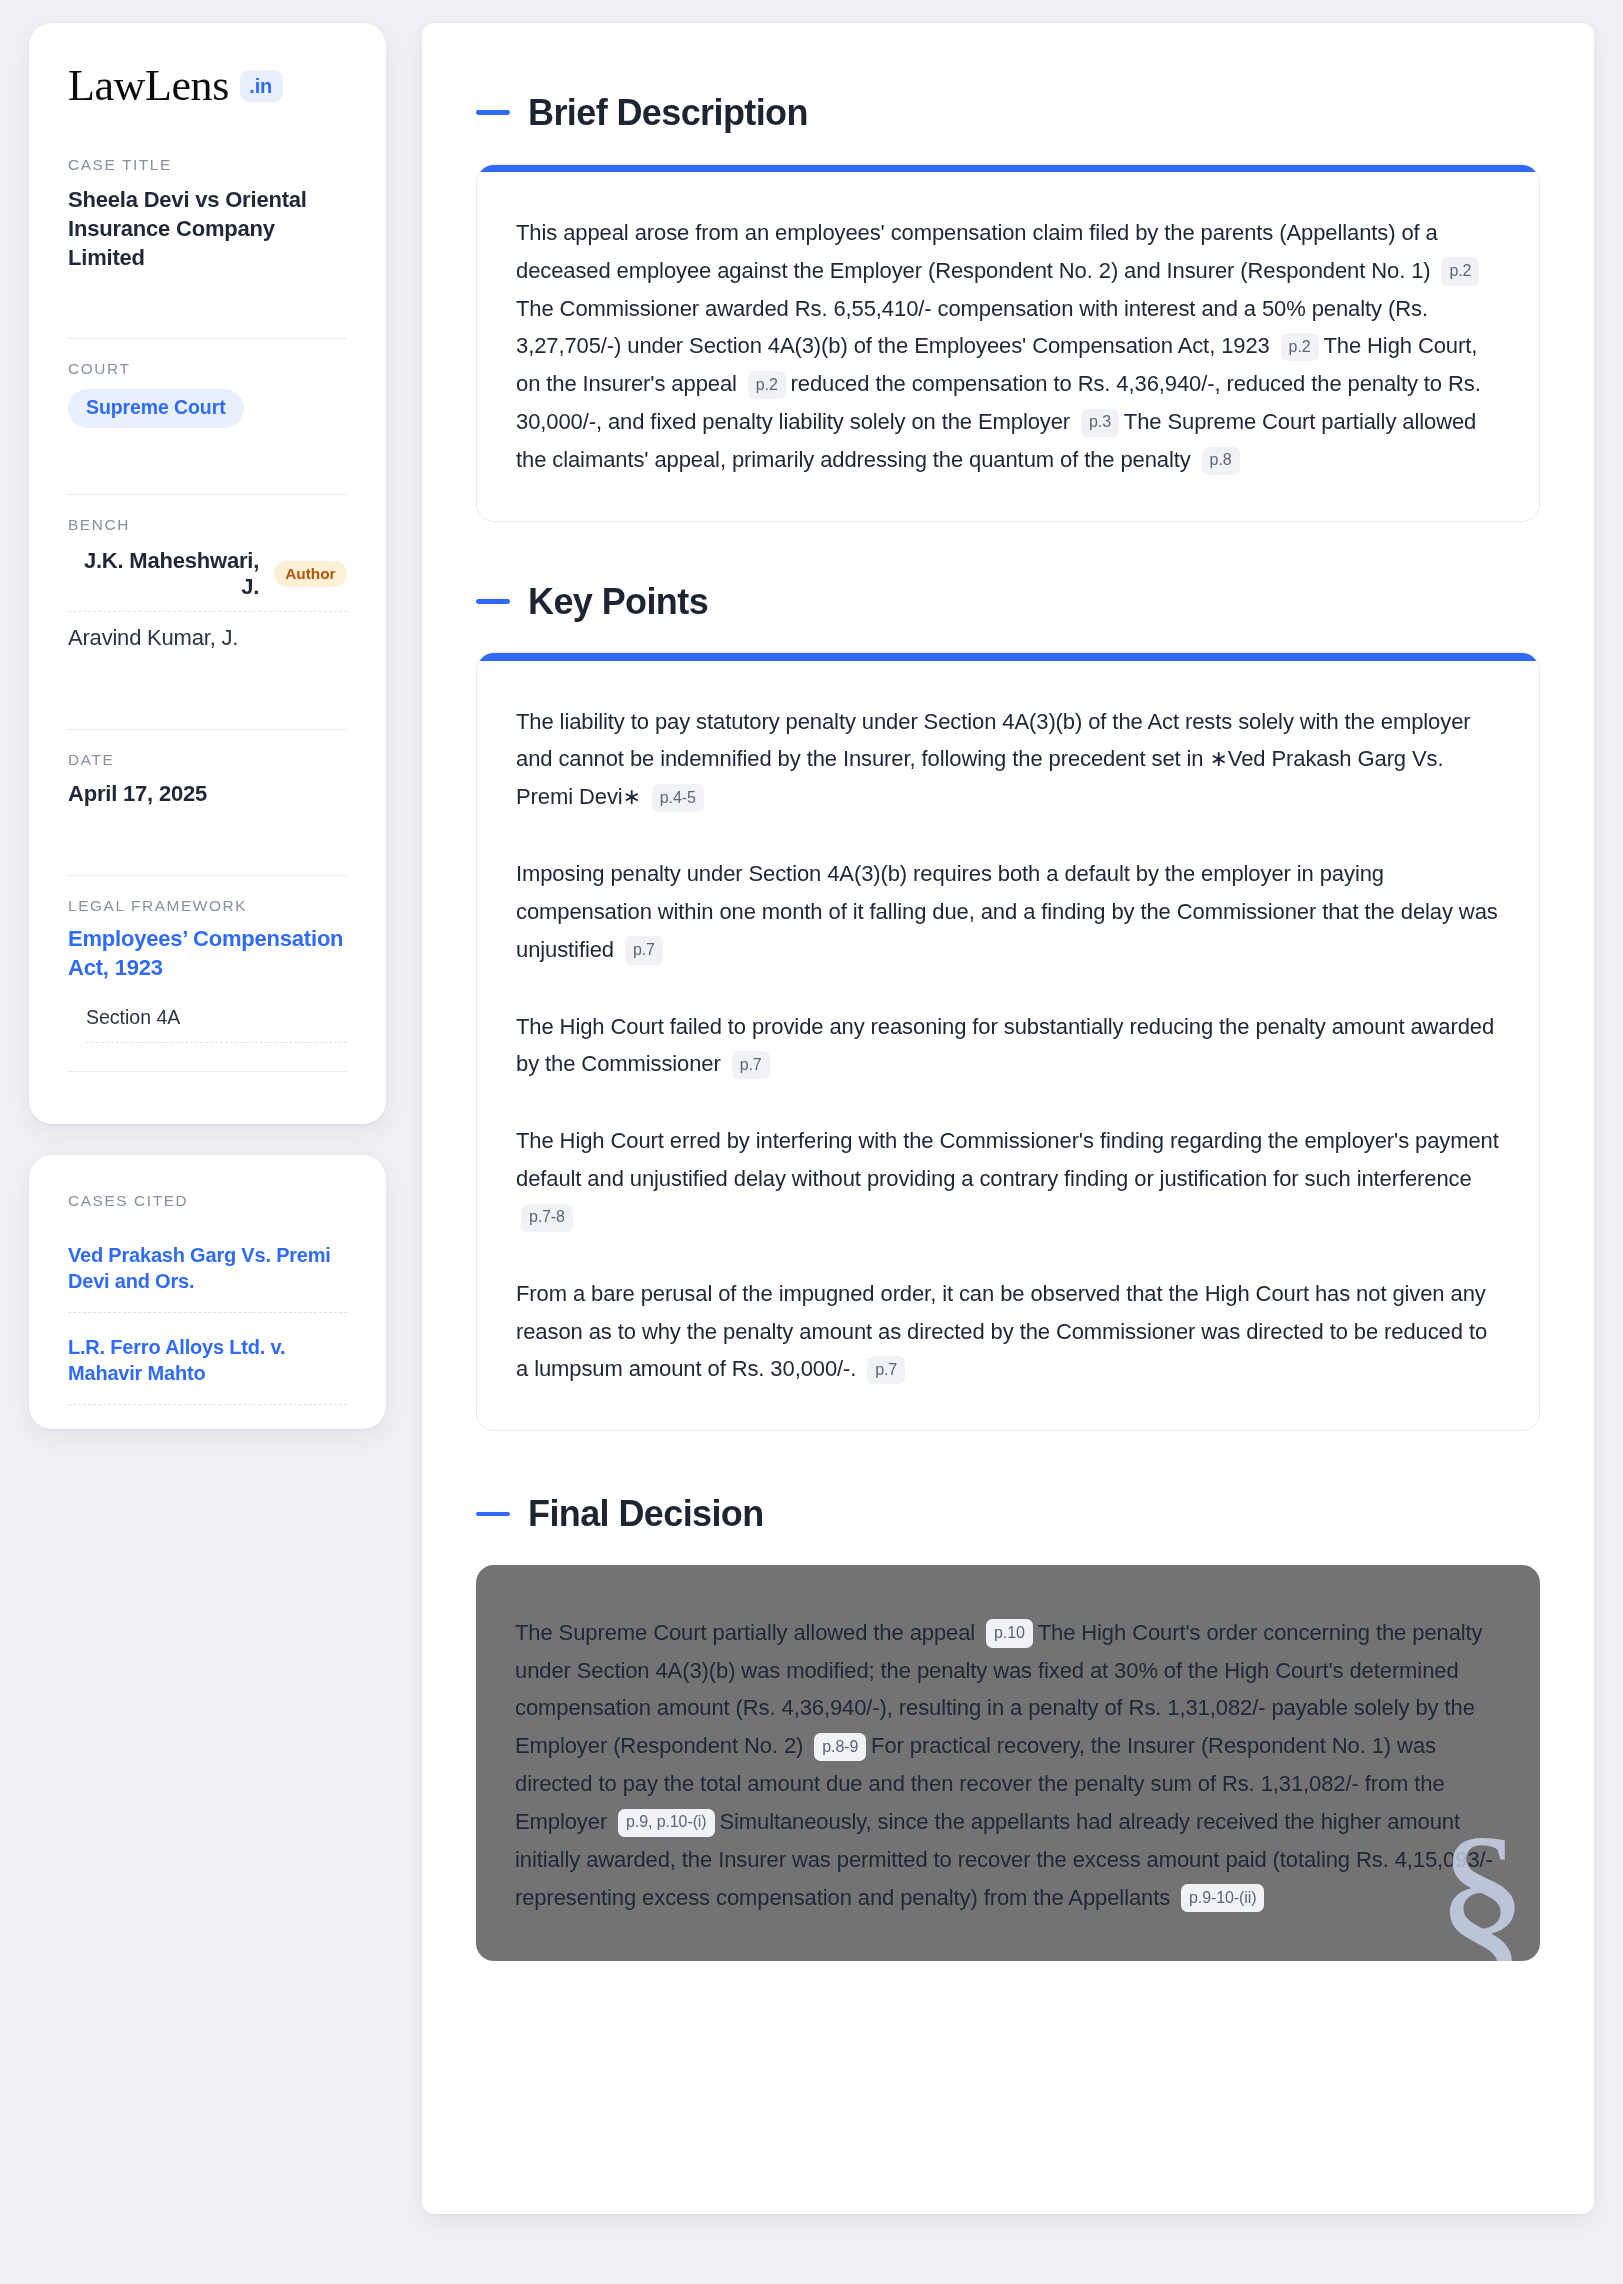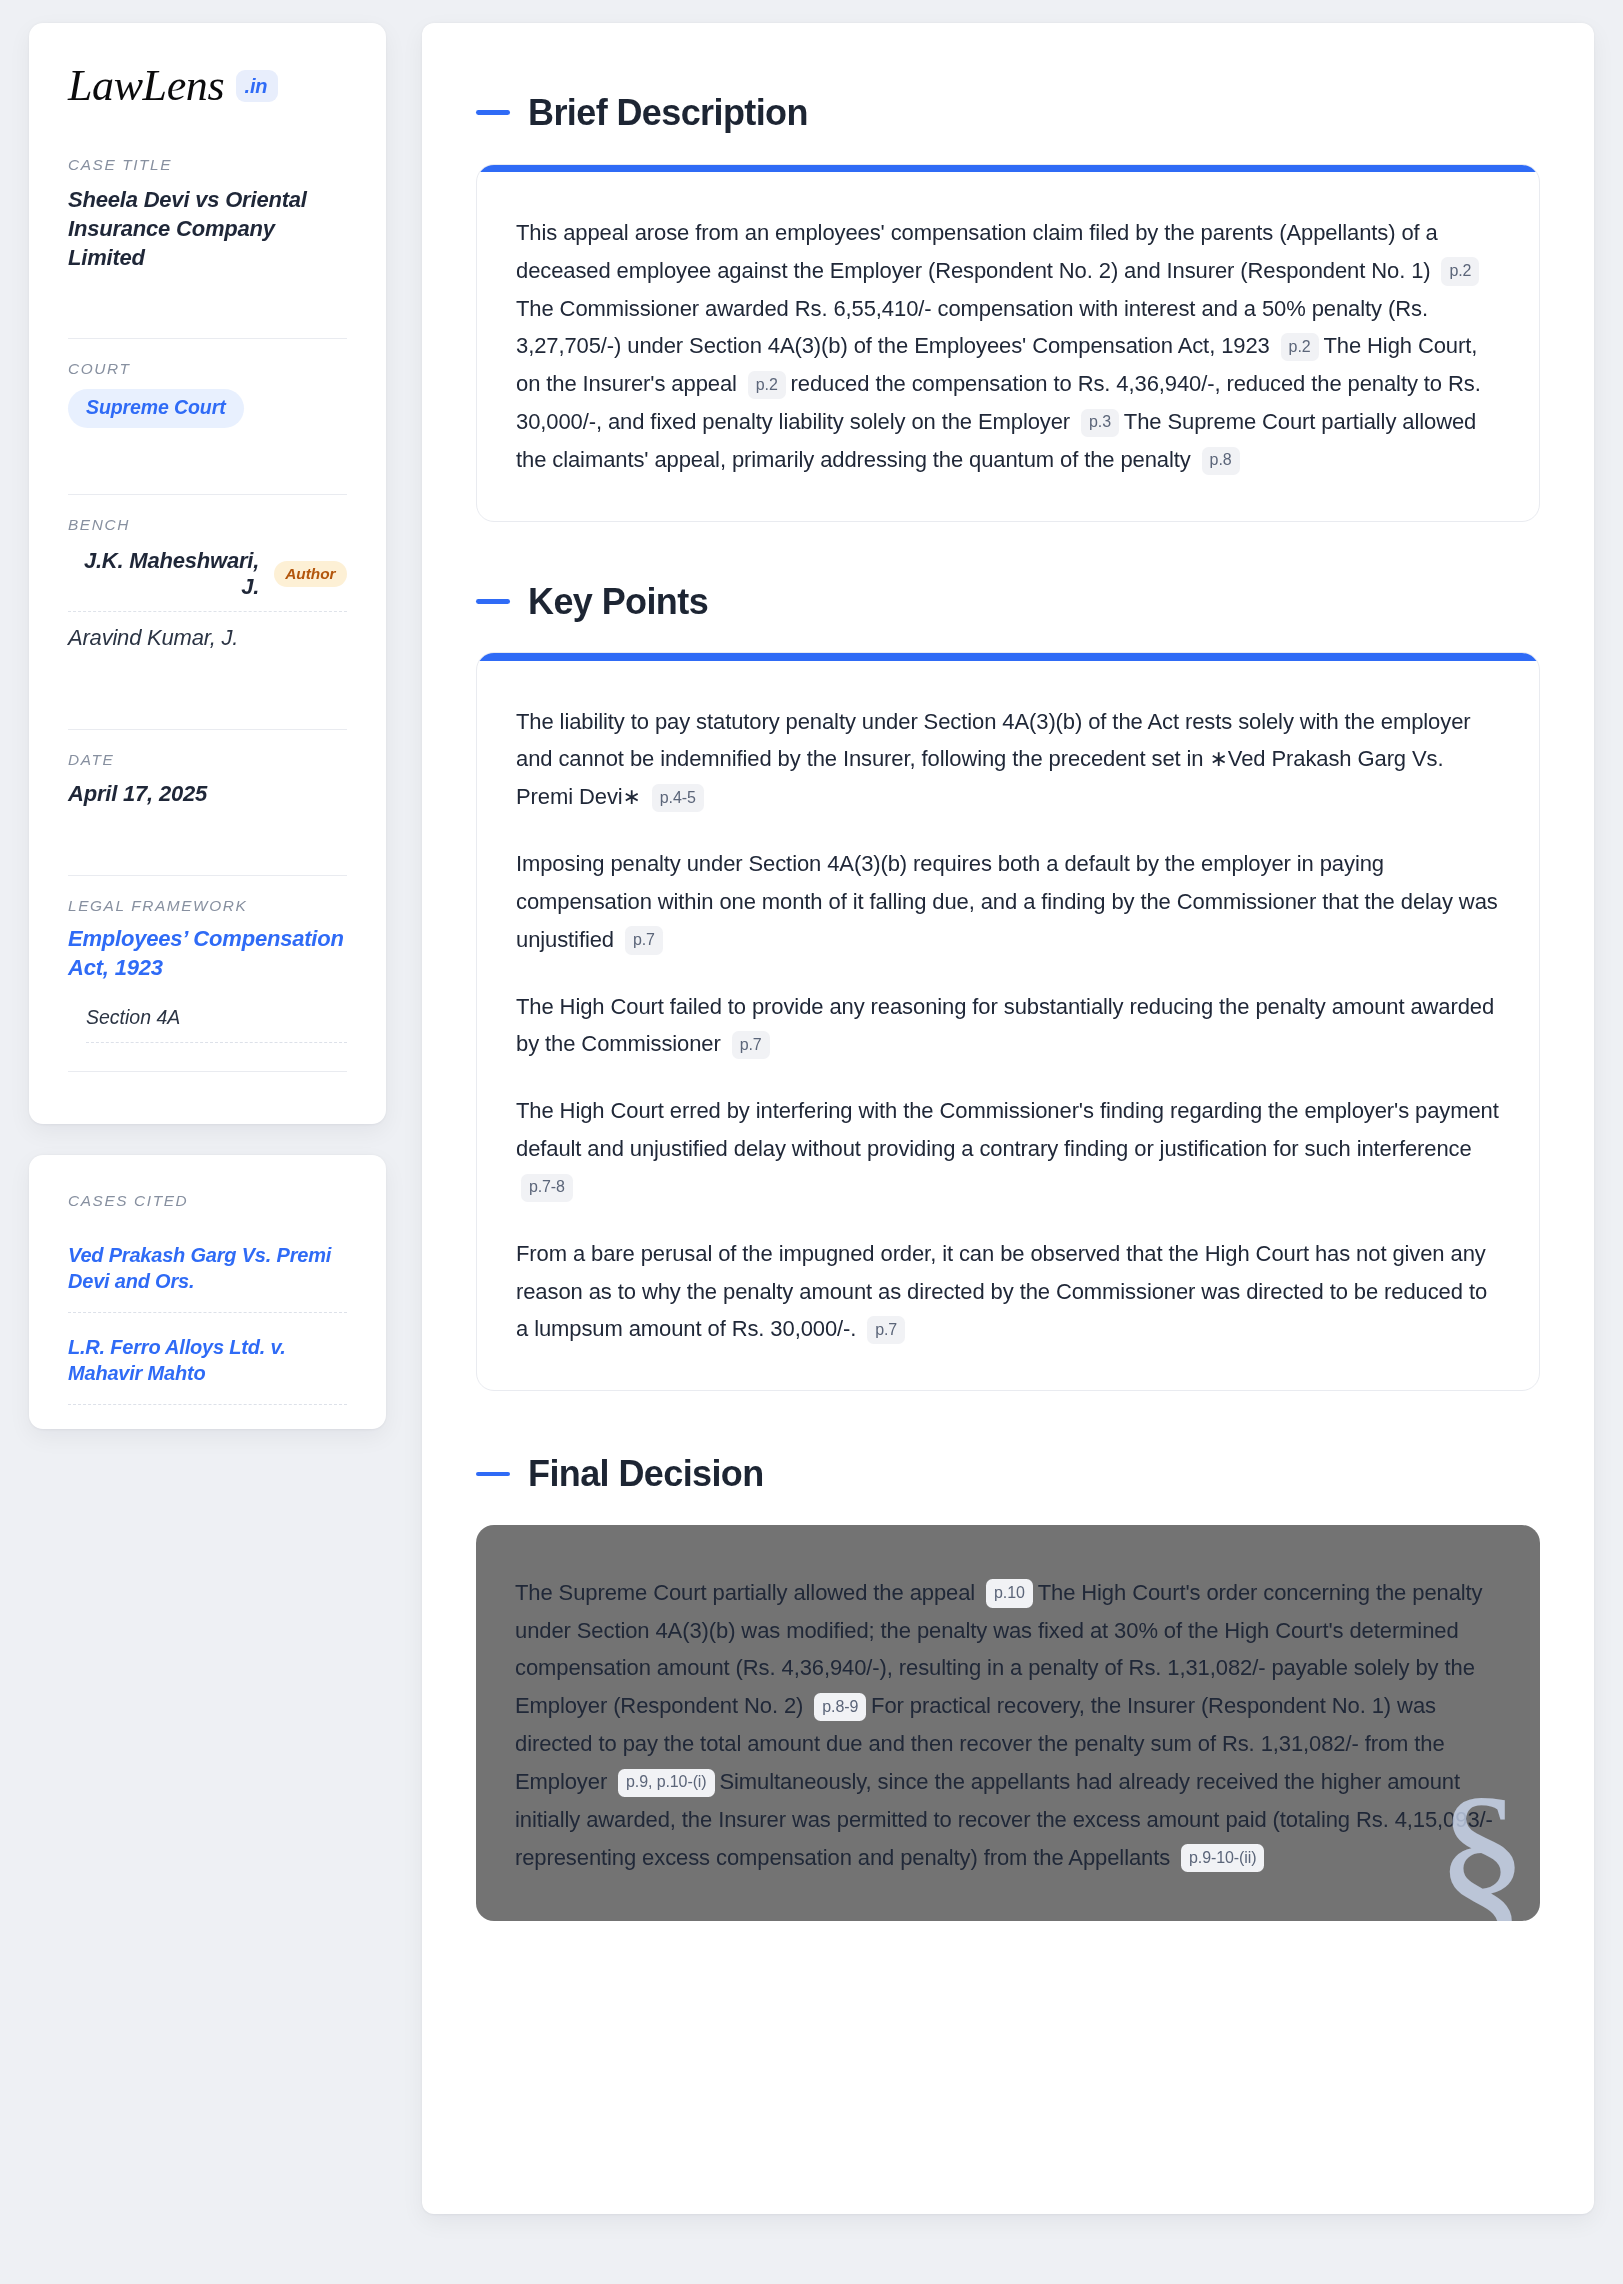--- a/index.html
+++ b/index.html
@@ -34,23 +34,22 @@
   .sidebar-inner {
     width: 357px;
     margin-left: -146px;
     display: flex;
     flex-direction: column;
     gap: 31px;
   }
 
   .card {
     background: #ffffff;
-    border-radius: 14px;
+    border-radius: 23px;
     box-shadow: 0 0.8px 2.4px rgba(16,24,40,.05), 0 8px 23px rgba(16,24,40,.055);
-    font-style: italic;
   }
 
   .side-card { padding: 41px 39px 34px 39px; }
 
   
   .brand {
     display: flex;
     align-items: center;
     gap: 11.4px;
     margin-bottom: 44px;
@@ -221,21 +220,21 @@
     pointer-events: none;
     user-select: none;
   }
 
   .ptext {
     font-size: 22px;
     line-height: 1.72;
     color: #202838;
     letter-spacing: -0.1px;
   }
-  .ptext + .ptext { margin-top: 29px; }
+  .ptext + .ptext { margin-top: 39px; }
 
   .cite {
     display: inline-block;
     background: #f1f2f5;
     color: #5b6579;
     font-size: 16px;
     line-height: 1;
     border-radius: 6.5px;
     padding: 5.7px 8px 6.5px 8px;
     margin: 0 4.9px;

